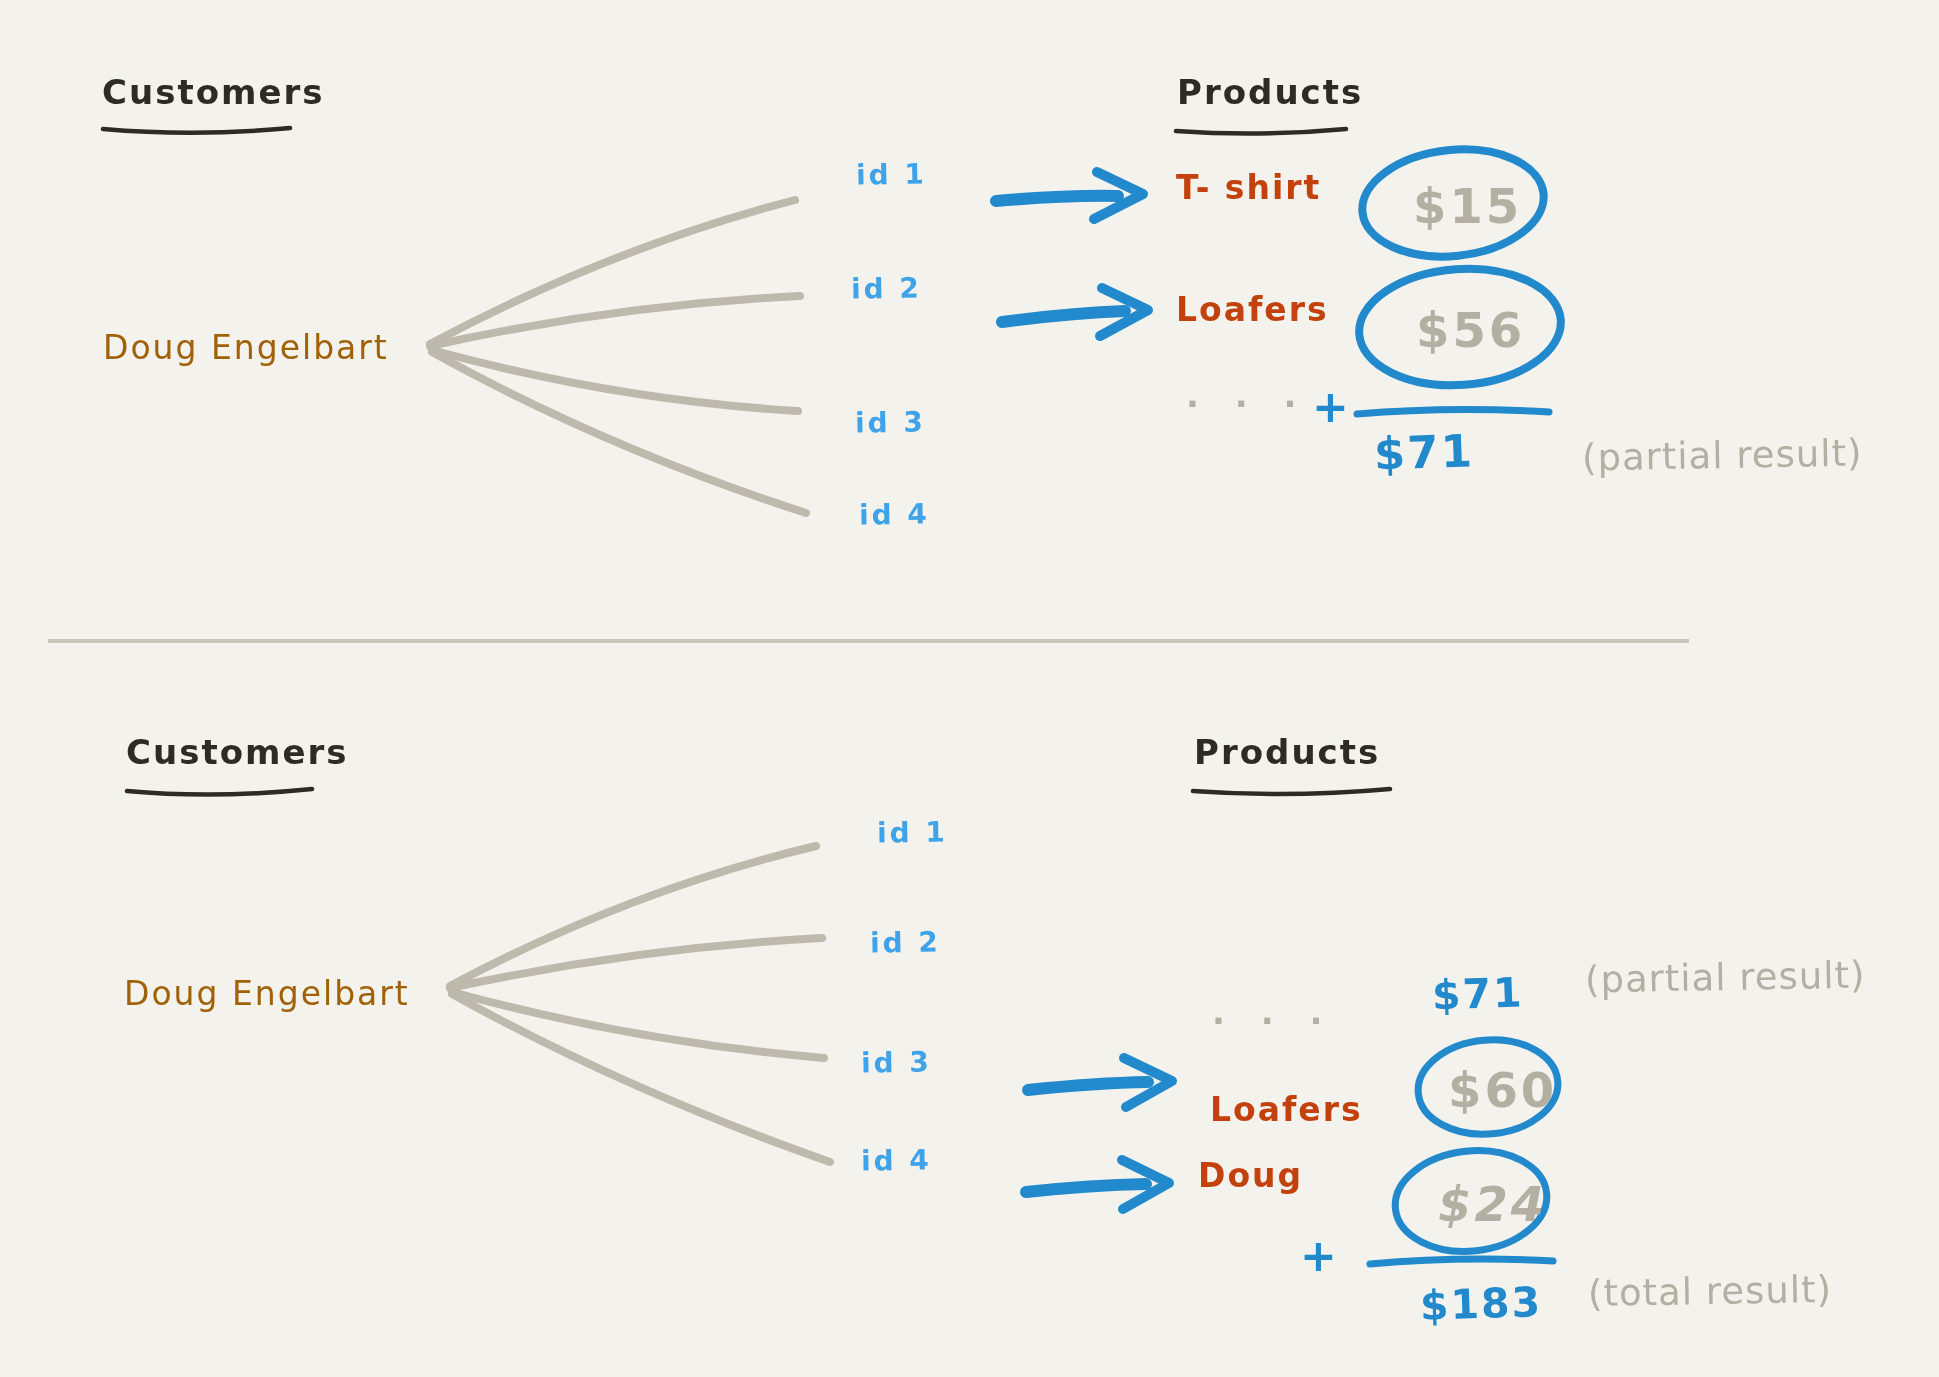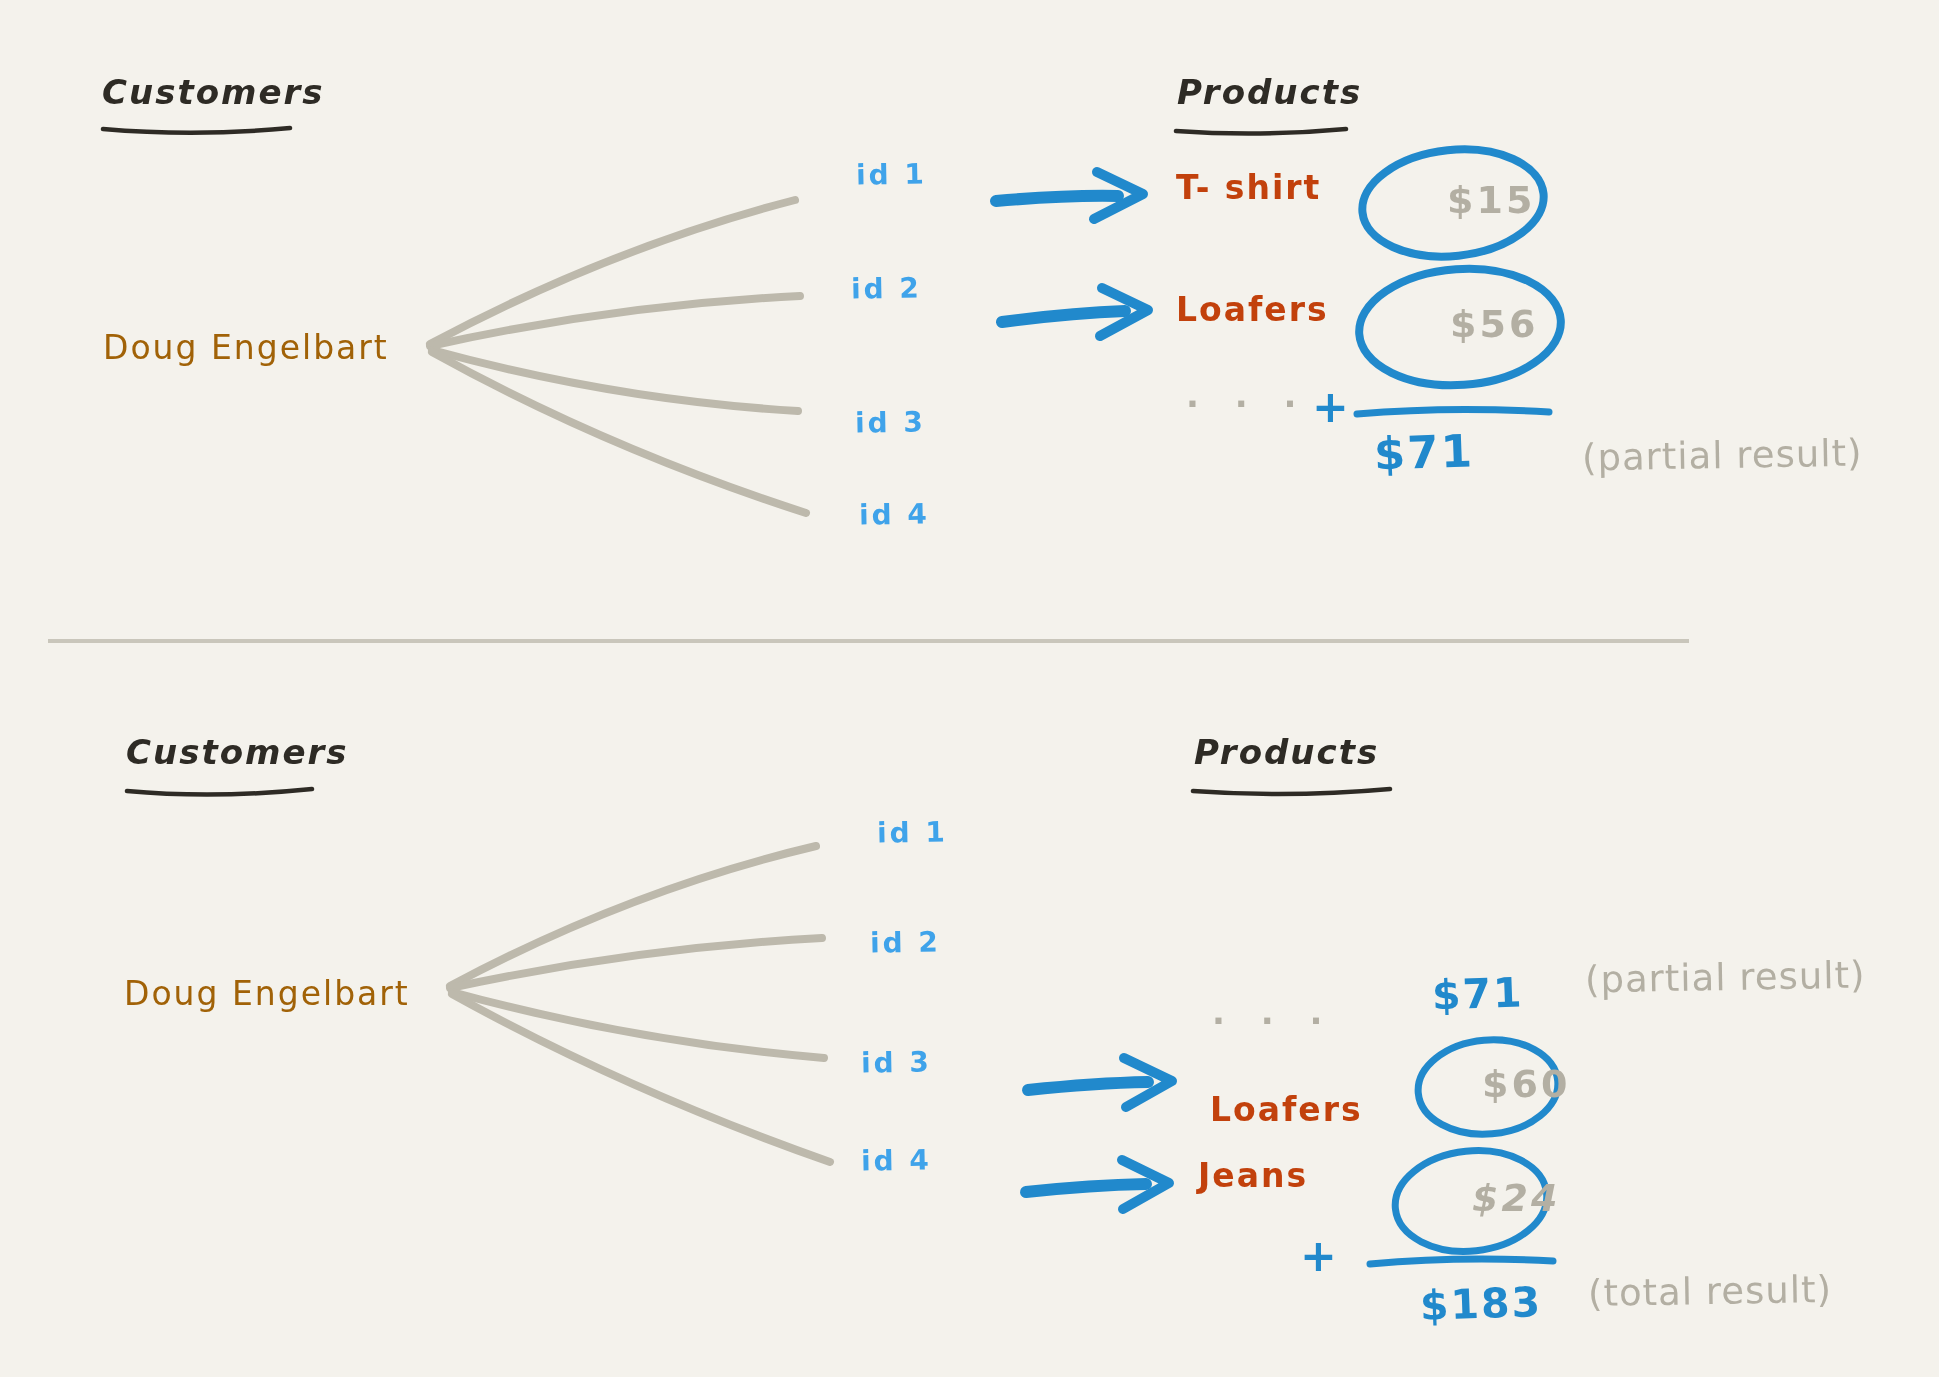--- a/index.html
+++ b/index.html
@@ -4,25 +4,25 @@
 <style>
   html,body { margin:0; padding:0; background:#f4f2ec; }
   .canvas {
     position:relative; width:1939px; height:1377px;
     background:#f4f2ec; overflow:hidden;
     font-family:"DejaVu Sans", sans-serif;
     color:#2e2b25;
   }
   svg.strokes { position:absolute; left:0; top:0; width:1939px; height:1377px; }
   .txt { position:absolute; white-space:nowrap; line-height:1.1; }
-  .heading  { font-size:34px; font-weight:bold; letter-spacing:2px; color:#2e2b25;font-style:italic; }
+  .heading  { font-size:34px; font-weight:bold; letter-spacing:2px; color:#2e2b25; }
   .name     { font-size:33px; letter-spacing:2px; color:#a16207; }
   .idlabel  { font-size:28px; font-weight:bold; letter-spacing:3px; color:#3fa3ea; transform:rotate(-1deg); }
   .product  { font-size:33px; font-weight:bold; letter-spacing:2px; color:#c2410c; }
-  .price    { font-size:38px; font-weight:bold; letter-spacing:3px; color:#b3afa3;margin-left:34px; }
+  .price    { font-size:48px; font-weight:bold; letter-spacing:3px; color:#b3afa3; }
   .dots     { font-size:34px; font-weight:bold; letter-spacing:12px; color:#b3afa3; }
   .plus     { font-size:44px; font-weight:bold; color:#2189cc; }
   .sum      { font-size:45px; font-weight:bold; letter-spacing:2px; color:#2189cc; transform:rotate(-2deg); }
   .sum.small{ font-size:41px; }
   .note     { font-size:37px; letter-spacing:1px; color:#b3afa3; transform:rotate(-1deg); }
 </style>
 </head>
 <body>
 
 <div class="canvas">
@@ -106,20 +106,20 @@
 
   <div class="txt heading" style="left:1194px; top:734px;">Products</div>
 
   <div class="txt dots" style="left:1212px; top:1003px;">· · ·</div>
   <div class="txt sum small" style="left:1432px; top:972px;">$71</div>
   <div class="txt note" style="left:1585px; top:958px;">(partial result)</div>
 
   <div class="txt product" style="left:1210px; top:1052px;margin-top:40px;">Loafers</div>
   <div class="txt price" style="left:1448px; top:1064px;">$60</div>
 
-  <div class="txt product" style="left:1198px; top:1158px;">Jeans</div>
+  <div class="txt product" style="left:1198px; top:1158px;">Doug</div>
   <div class="txt price" style="left:1438px; top:1178px;font-style:italic;">$24</div>
 
   <div class="txt plus" style="left:1300px; top:1232px;">+</div>
   <div class="txt sum small" style="left:1420px; top:1282px;">$183</div>
   <div class="txt note" style="left:1588px; top:1272px;">(total result)</div>
 
 </div>
 
 </body></html>

